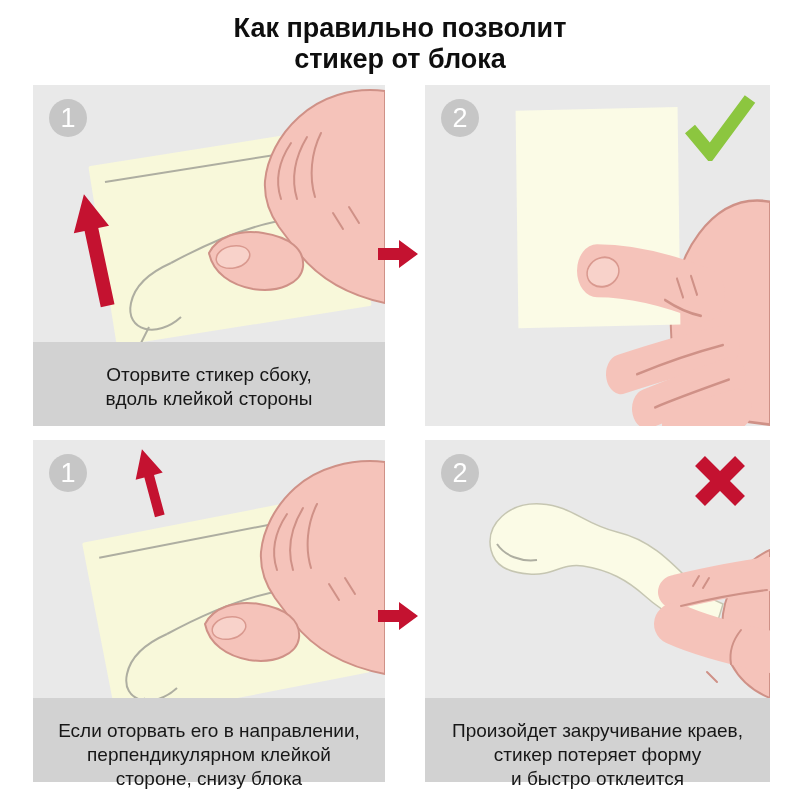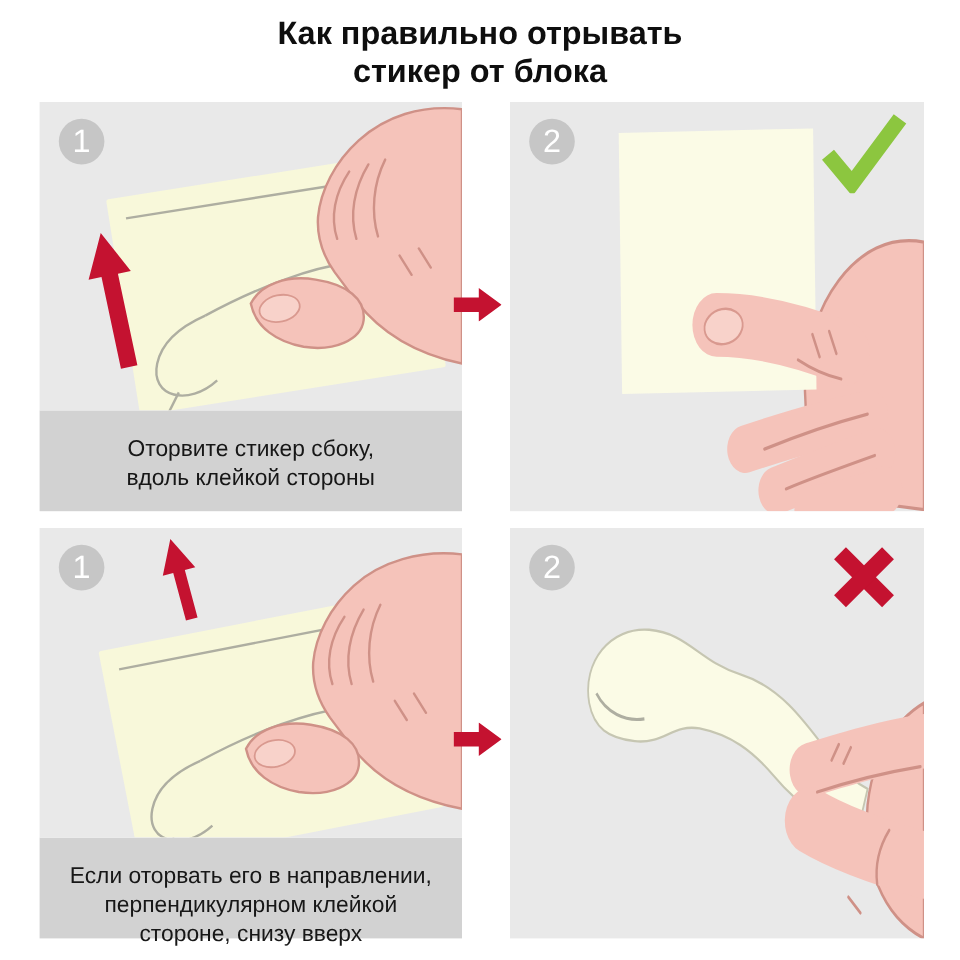--- a/index.html
+++ b/index.html
@@ -34,21 +34,21 @@
   .note13{fill:#f8f8da;}
   .note24{fill:#fbfbe6;}
   .note-line{stroke:#aeaea1;stroke-width:2;fill:none;}
   .red{fill:#c41230;}
 </style>
 </head>
 <body>
 
 <div class="canvas">
 
-  <h1 class="title">Как правильно отрывать
+  <h1 class="title">Как правильно позволит
 стикер от блока</h1>
 
   <section class="panel p1">
     <div class="illo">
       <svg class="scene" viewBox="0 0 352 257" preserveAspectRatio="none">
         <g transform="rotate(-9 210 150)">
           <rect x="68" y="58" width="258" height="182" rx="2" class="note13"></rect>
           <line x1="82" y1="76" x2="314" y2="76" class="note-line" stroke-width="1.5"></line>
         </g>
         <path d="M148,232 C124,254 92,246 98,218 C102,199 120,186 138,178" class="note-line"></path>
@@ -136,21 +136,21 @@
           <polygon class="red" points="0,-35 -14,-7 -5,-7 -5,34 5,34 5,-7 14,-7"></polygon>
         </g>
       </svg>
       <div class="badge">
         <span>1</span>
       </div>
     </div>
     <div class="caption">
       <p>Если оторвать его в направлении,
 перпендикулярном клейкой
-стороне, снизу вверх</p>
+стороне, снизу блока</p>
     </div>
   </section>
 
   <section class="panel p4">
     <div class="illo">
       <svg class="scene" viewBox="0 0 345 258" preserveAspectRatio="none">
         <path class="skin skin-edge" d="M345,110 C318,122 302,146 298,174 C294,212 310,244 345,258 Z"></path>
         <path d="M66,110 C60,84 84,62 116,64 C148,66 158,84 192,92 C226,100 246,122 268,144
                  C278,154 288,160 298,164 L290,190 C264,186 240,174 220,156 C202,140 184,130 158,126
                  C136,123 128,136 104,134 C82,132 70,126 66,110 Z" class="note24" stroke="#c6c6b2" stroke-width="1.5"></path>
@@ -164,20 +164,25 @@
         <path class="skin-line" d="M282,232 l10,10"></path>
       </svg>
       <svg class="result-icon cross-pos" width="56" height="56" viewBox="0 0 56 56">
         <line x1="8" y1="8" x2="48" y2="48" stroke="#c41230" stroke-width="14"></line>
         <line x1="48" y1="8" x2="8" y2="48" stroke="#c41230" stroke-width="14"></line>
       </svg>
       <div class="badge">
         <span>2</span>
       </div>
     </div>
+    <div class="caption">
+      <p>Произойдет закручивание краев,
+стикер потеряет форму
+и быстро отклеится</p>
+    </div>
   </section>
 
   <svg class="flow f1" viewBox="0 0 40 28">
     <polygon class="red" points="0,8 21,8 21,0 40,14 21,28 21,20 0,20"></polygon>
   </svg>
   <svg class="flow f2" viewBox="0 0 40 28">
     <polygon class="red" points="0,8 21,8 21,0 40,14 21,28 21,20 0,20"></polygon>
   </svg>
 
 </div>

